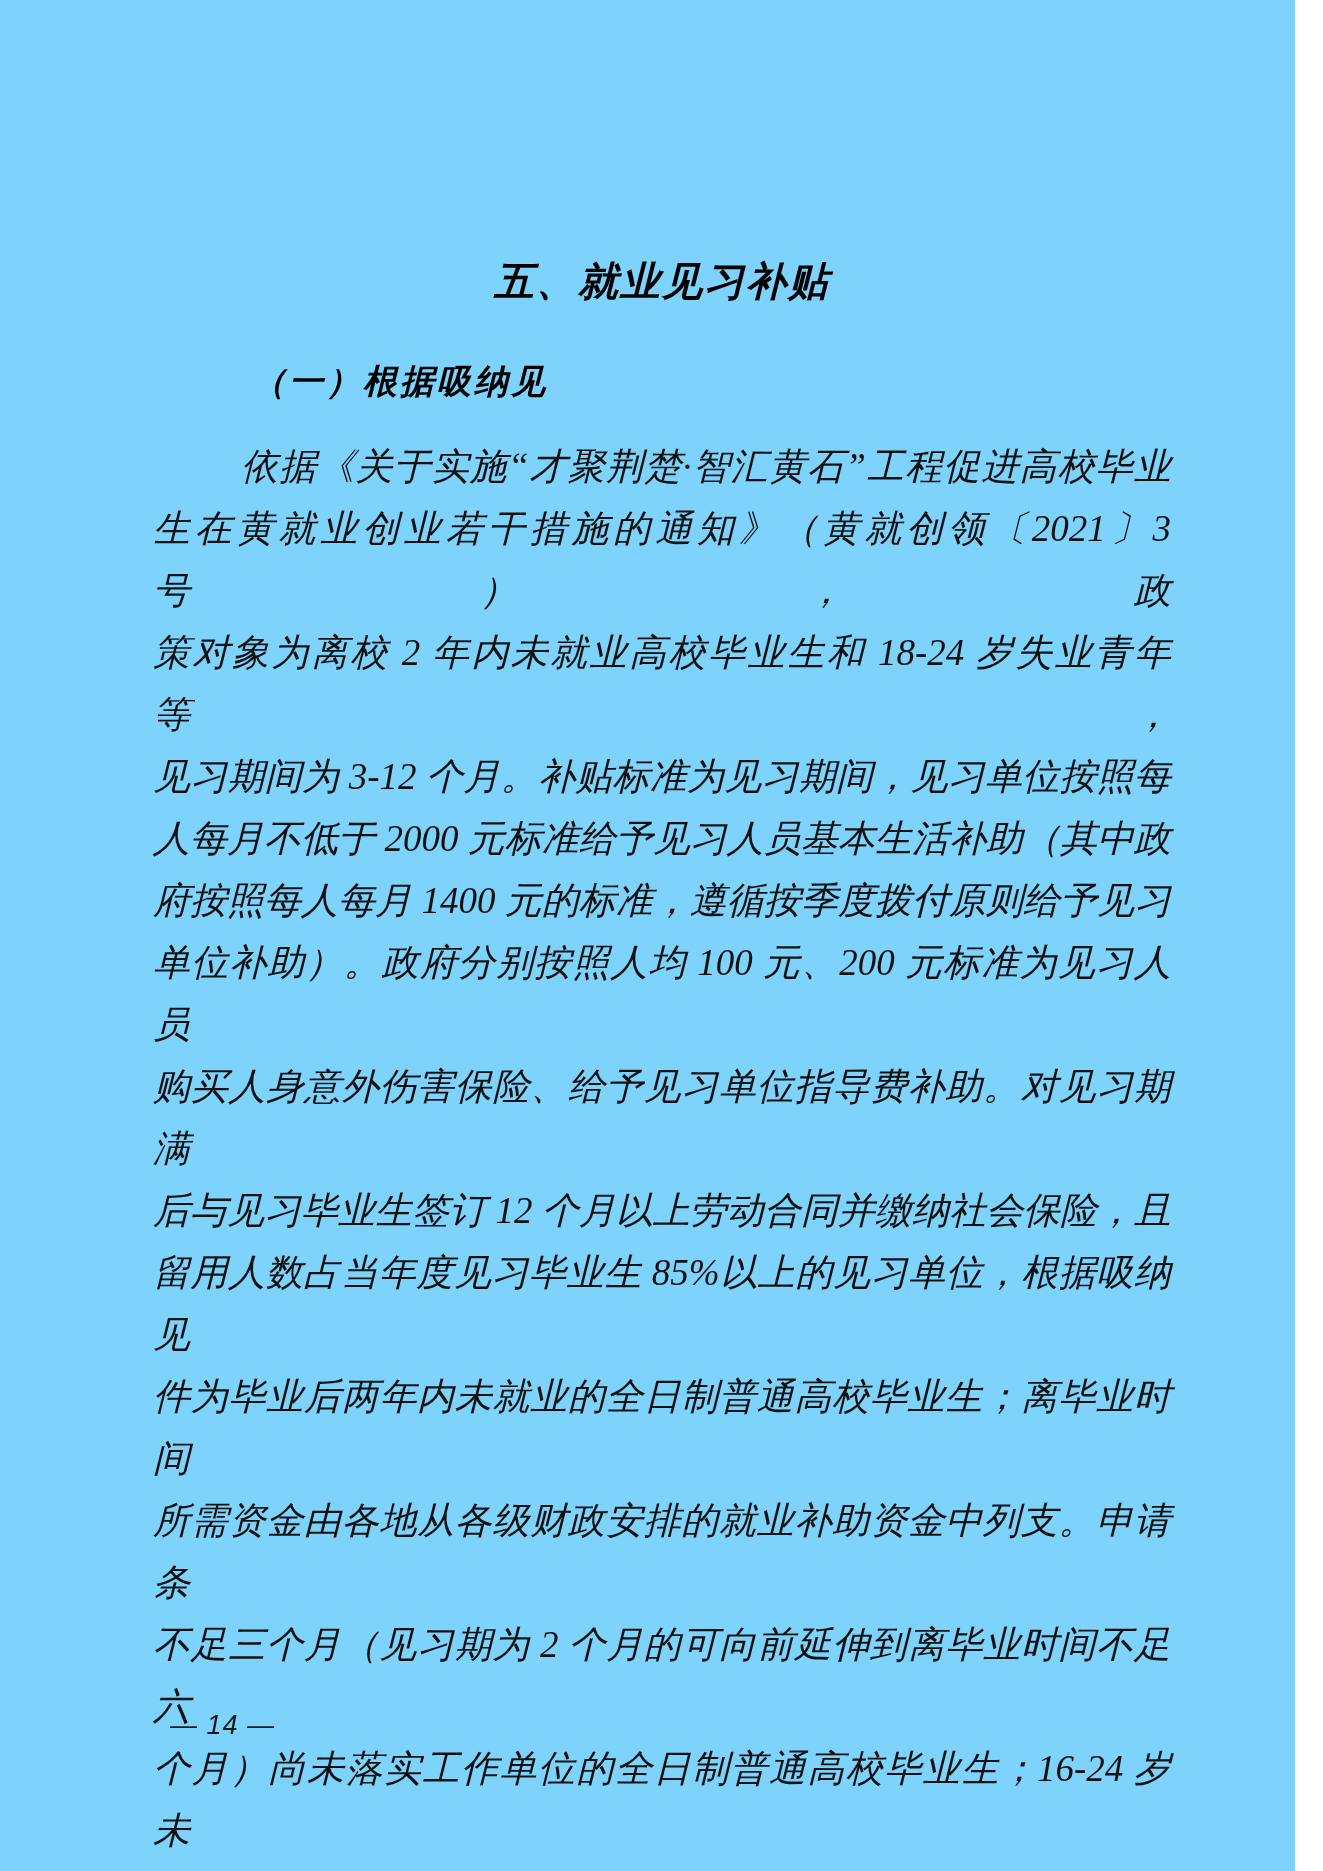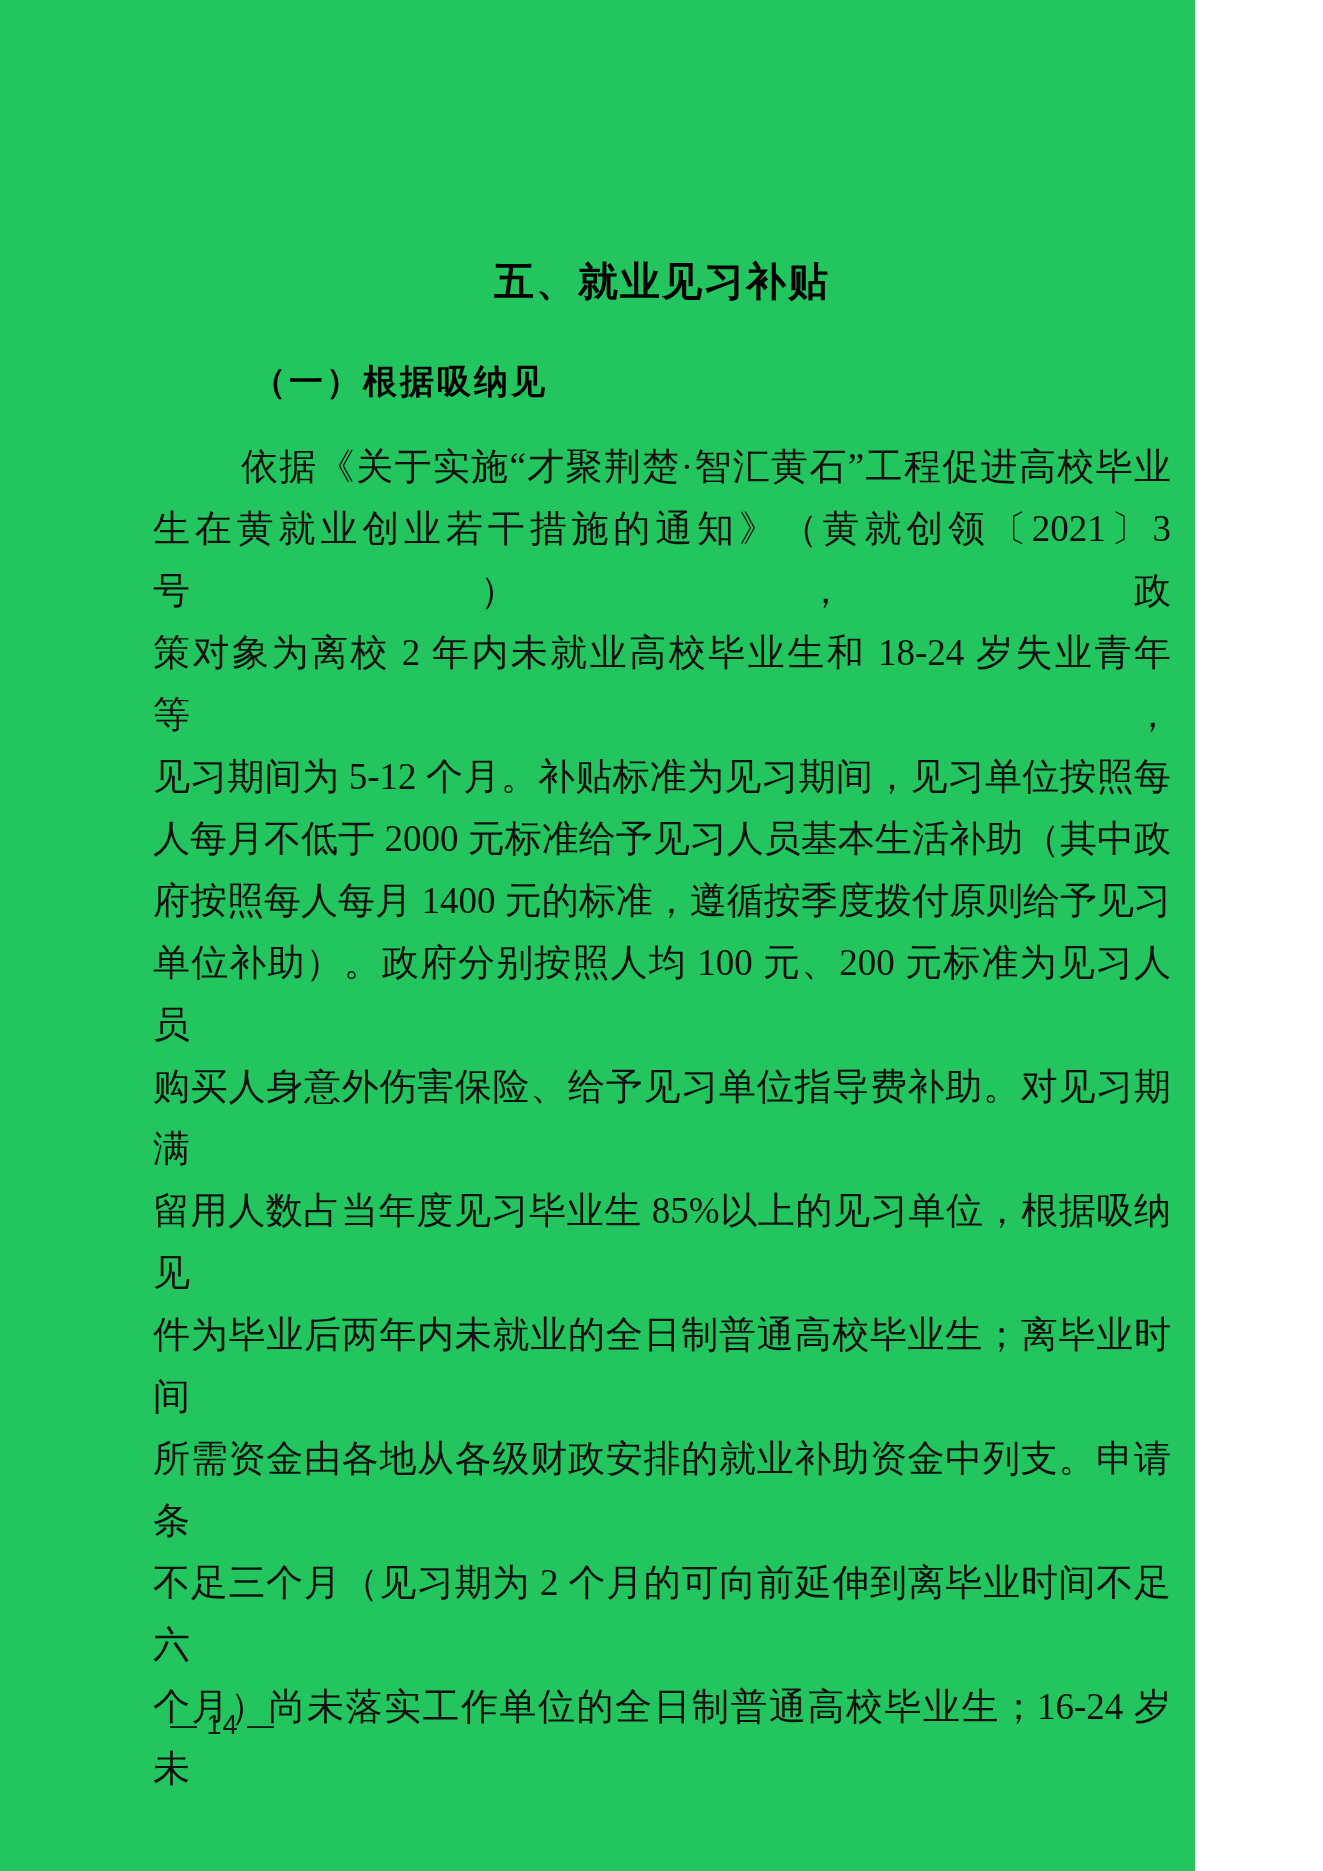--- a/index.html
+++ b/index.html
@@ -2,25 +2,26 @@
 <html><head>
 <meta charset="utf-8">
 <style>
   html, body {
     margin: 0;
     padding: 0;
     background: #ffffff;
   }
   .page {
     position: relative;
-    width: 1195px;
+    width: 1295px;
     height: 1871px;
-    background: #22c55e;
+    background: #7dd3fc;
     color: #000000;
     overflow: hidden;
+    font-style: italic;
   }
   .content {
     position: absolute;
     left: 153px;
     top: 0;
     width: 1018px;
   }
   .doc-title {
     margin-top: 258px;
     text-align: center;
@@ -75,25 +76,26 @@
   <div class="content">
 
     <div class="doc-title">五、就业见习补贴</div>
 
     <div class="section-heading">（一）根据吸纳见</div>
 
     <div class="paragraph">
       <div class="para-line first">依据《关于实施“才聚荆楚·智汇黄石”工程促进高校毕业</div>
       <div class="para-line">生在黄就业创业若干措施的通知》（黄就创领〔2021〕3 号），政</div>
       <div class="para-line">策对象为离校 2 年内未就业高校毕业生和 18-24 岁失业青年等，</div>
-      <div class="para-line">见习期间为 5-12 个月。补贴标准为见习期间，见习单位按照每</div>
+      <div class="para-line">见习期间为 3-12 个月。补贴标准为见习期间，见习单位按照每</div>
       <div class="para-line">人每月不低于 2000 元标准给予见习人员基本生活补助（其中政</div>
       <div class="para-line">府按照每人每月 1400 元的标准，遵循按季度拨付原则给予见习</div>
       <div class="para-line">单位补助）。政府分别按照人均 100 元、200 元标准为见习人员</div>
       <div class="para-line">购买人身意外伤害保险、给予见习单位指导费补助。对见习期满</div>
+      <div class="para-line">后与见习毕业生签订 12 个月以上劳动合同并缴纳社会保险，且</div>
       <div class="para-line">留用人数占当年度见习毕业生 85%以上的见习单位，根据吸纳见</div>
       <div class="para-line">件为毕业后两年内未就业的全日制普通高校毕业生；离毕业时间</div>
       <div class="para-line">所需资金由各地从各级财政安排的就业补助资金中列支。申请条</div>
       <div class="para-line">不足三个月（见习期为 2 个月的可向前延伸到离毕业时间不足六</div>
       <div class="para-line">个月）尚未落实工作单位的全日制普通高校毕业生；16-24 岁未</div>
 
     </div>
 
   </div>
 

